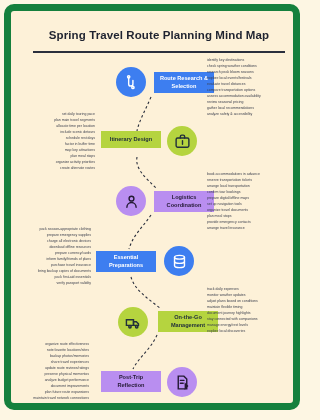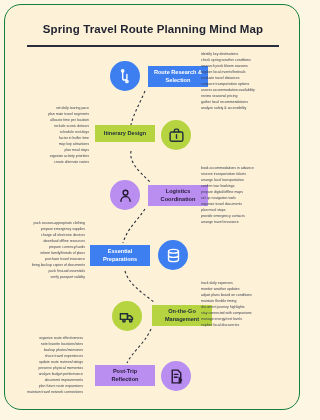--- a/index.html
+++ b/index.html
@@ -5,22 +5,22 @@
   html,body{margin:0;padding:0;}
   body{
     width:310px;height:420px;
     background:#fdf6e3;
     font-family:"Liberation Sans",sans-serif;
     overflow:hidden;
   }
   #frame{
     position:absolute;left:4px;top:4px;
     width:296px;height:406px;
-    border:1px solid #15803d;
-    border-radius:17px;
+    border:7px solid #15803d;
+    border-radius:10px;
     background:#fdf1d8;
     box-sizing:border-box;
     overflow:hidden;
   }
   #title{
     position:absolute;left:0;top:18px;width:296px;
     text-align:center;
     font-size:11.5px;font-weight:bold;color:#1f2330;
     letter-spacing:.1px;
   }

